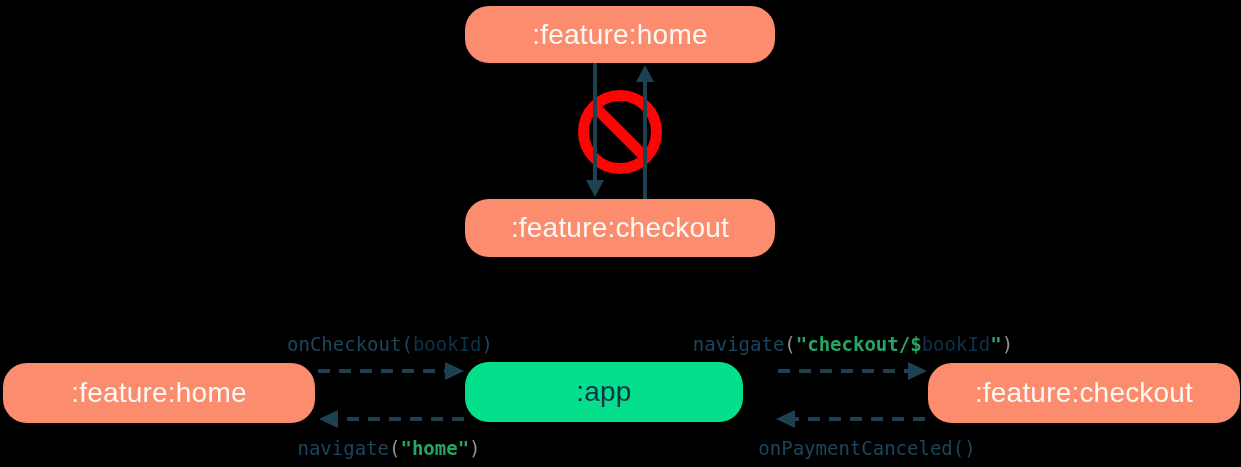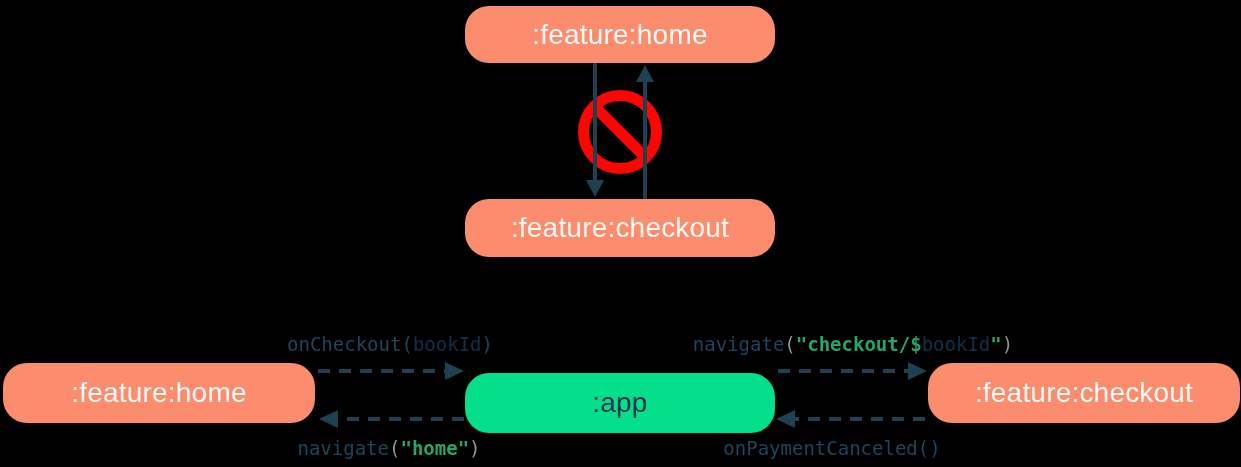--- a/index.html
+++ b/index.html
@@ -50,31 +50,31 @@
     <svg class="noentry" style="left:578px;top:90px" width="84" height="84" viewBox="0 0 84 84">
       <circle class="noentry-stroke" cx="42" cy="42" r="36.5" stroke-width="11"></circle>
       <line class="noentry-stroke" x1="16.5" y1="16.5" x2="67.5" y2="67.5" stroke-width="11"></line>
     </svg>
   </div>
 
   <div>
     <div class="box salmon" style="left:3px;top:363px;width:312px;height:60px">
       <span>:feature:home</span>
     </div>
-    <div class="box green" style="left:465px;top:373px;width:310px;height:60px">
+    <div class="box green" style="left:465px;top:362px;width:278px;height:60px">
       <span>:app</span>
     </div>
     <div class="box salmon" style="left:928px;top:363px;width:312px;height:60px">
       <span>:feature:checkout</span>
     </div>
 
     <div class="code-label" style="left:390px;top:332px"><span class="tok-fn">onCheckout(</span><span class="tok-param">bookId</span><span class="tok-fn">)</span></div>
     <div class="code-label" style="left:853px;top:332px"><span class="tok-fn-bold">navigate</span><span class="tok-paren">(</span><span class="tok-string">"checkout/$</span><span class="tok-param">bookId</span><span class="tok-string">"</span><span class="tok-paren">)</span></div>
     <div class="code-label" style="left:389px;top:436px"><span class="tok-fn-bold">navigate</span><span class="tok-paren">(</span><span class="tok-string">"home"</span><span class="tok-paren">)</span></div>
-    <div class="code-label" style="left:832px;top:436px"><span class="tok-fn">onPaymentCanceled()</span></div>
+    <div class="code-label" style="left:867px;top:436px"><span class="tok-fn">onPaymentCanceled()</span></div>
   </div>
 
   <svg class="overlay" viewBox="0 0 1241 467">
     <g>
       <line class="arrow-line" x1="595" y1="63" x2="595" y2="181"></line>
       <polygon class="arrow-head" points="586,180 604,180 595,197"></polygon>
     </g>
     <g>
       <line class="arrow-line" x1="645" y1="199" x2="645" y2="81"></line>
       <polygon class="arrow-head" points="636,82 654,82 645,65"></polygon>

